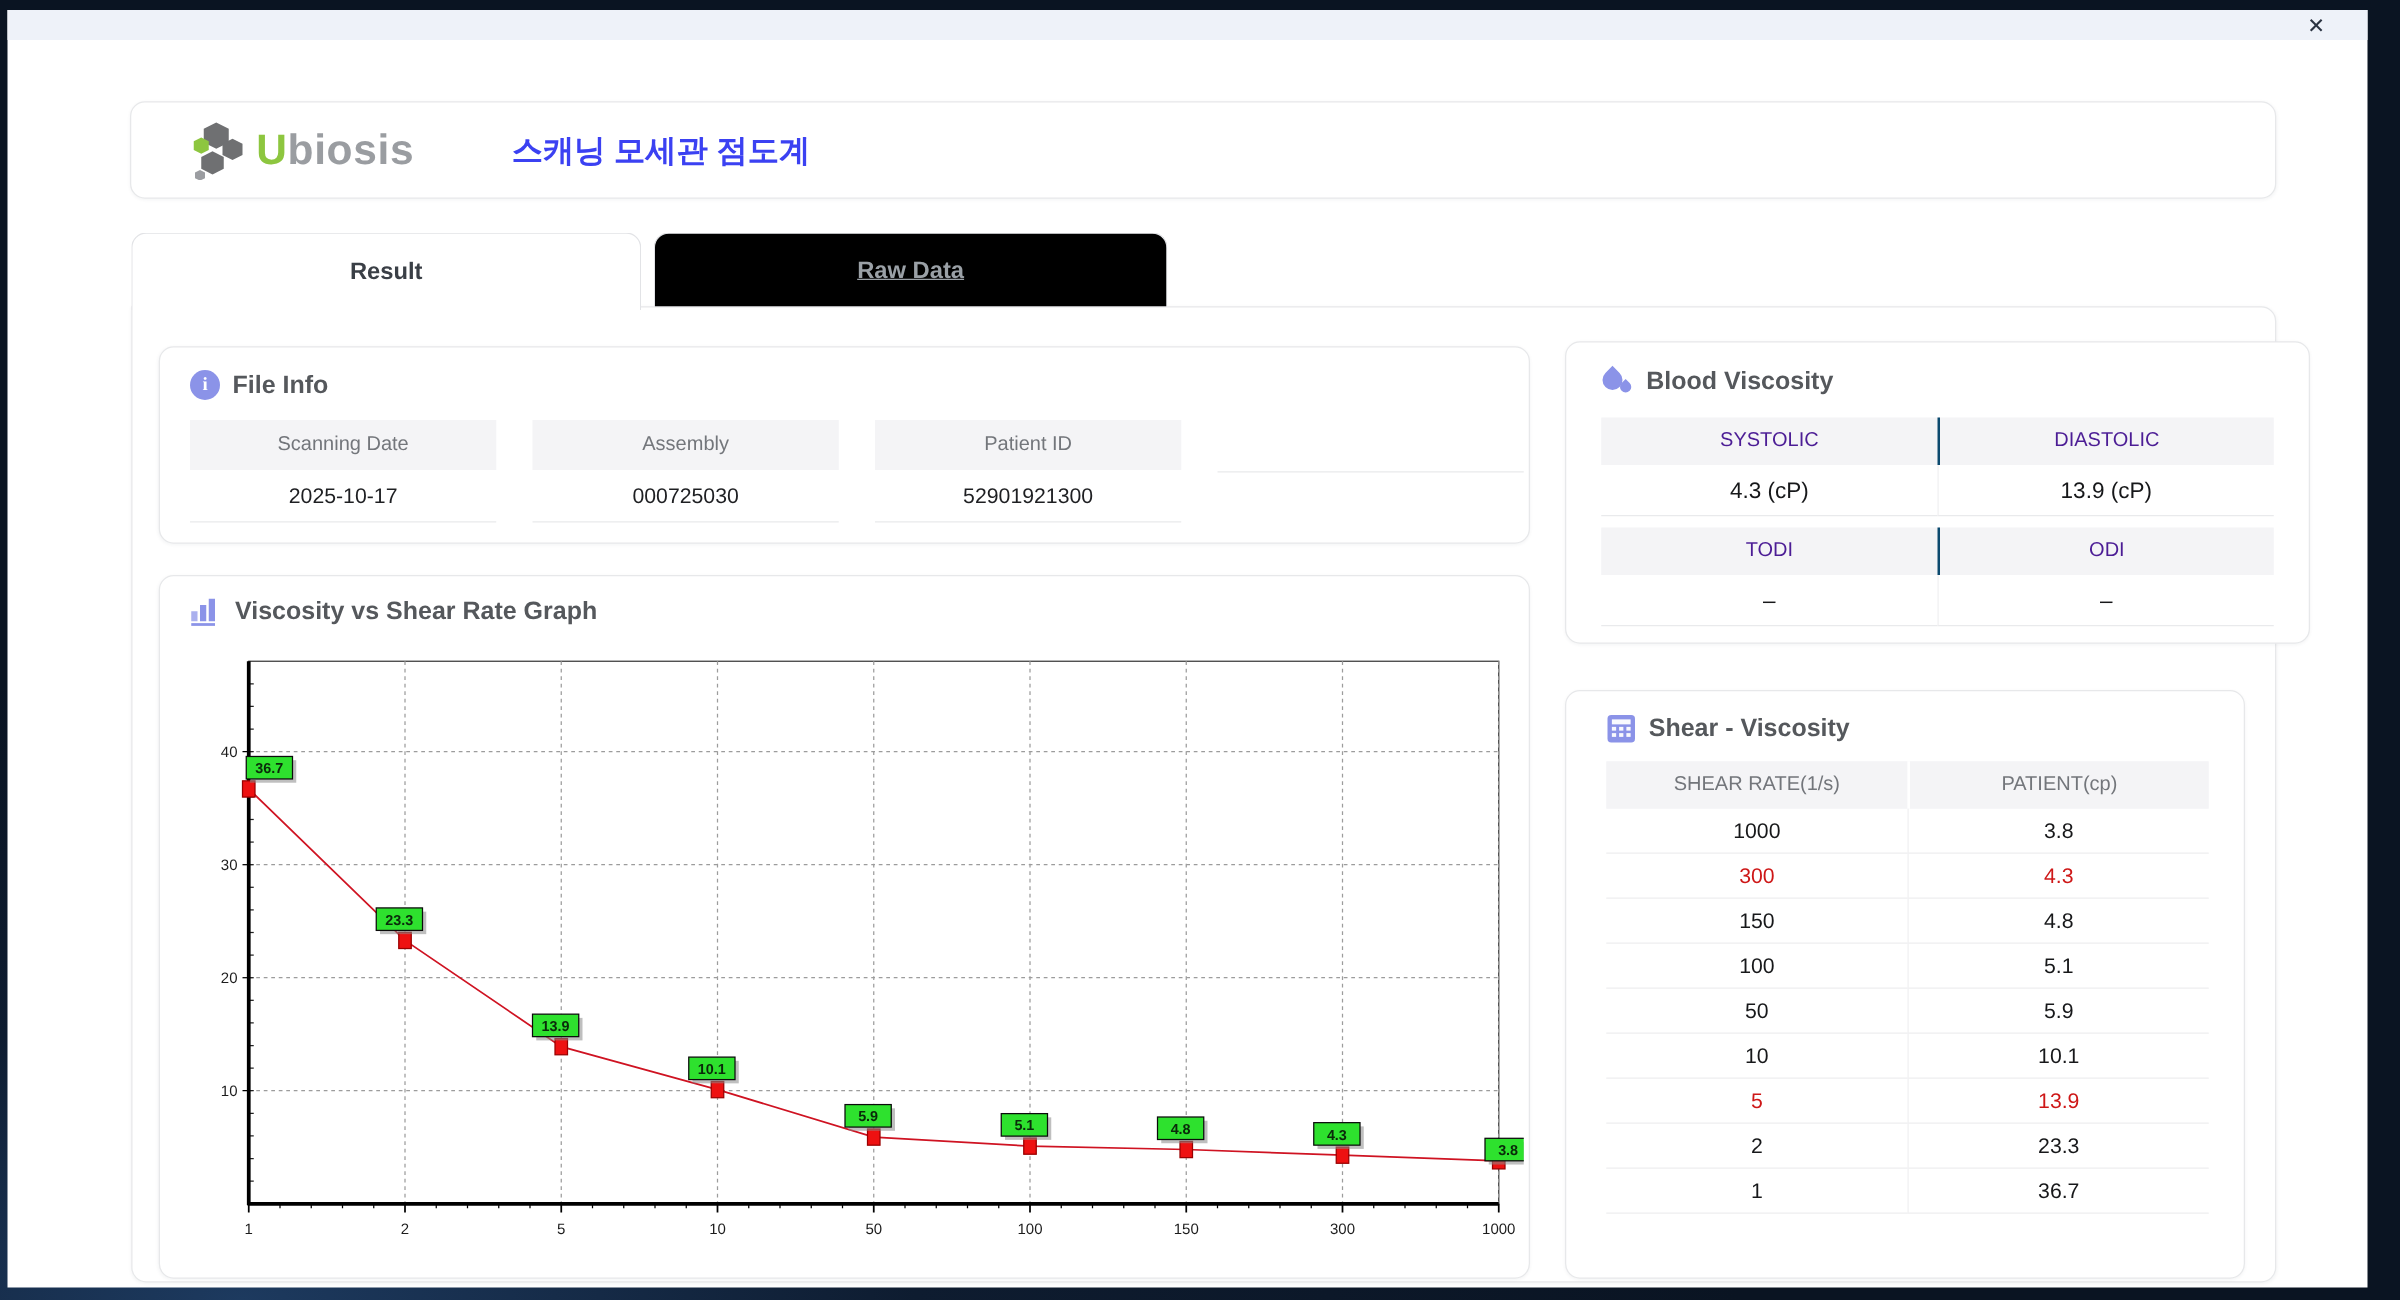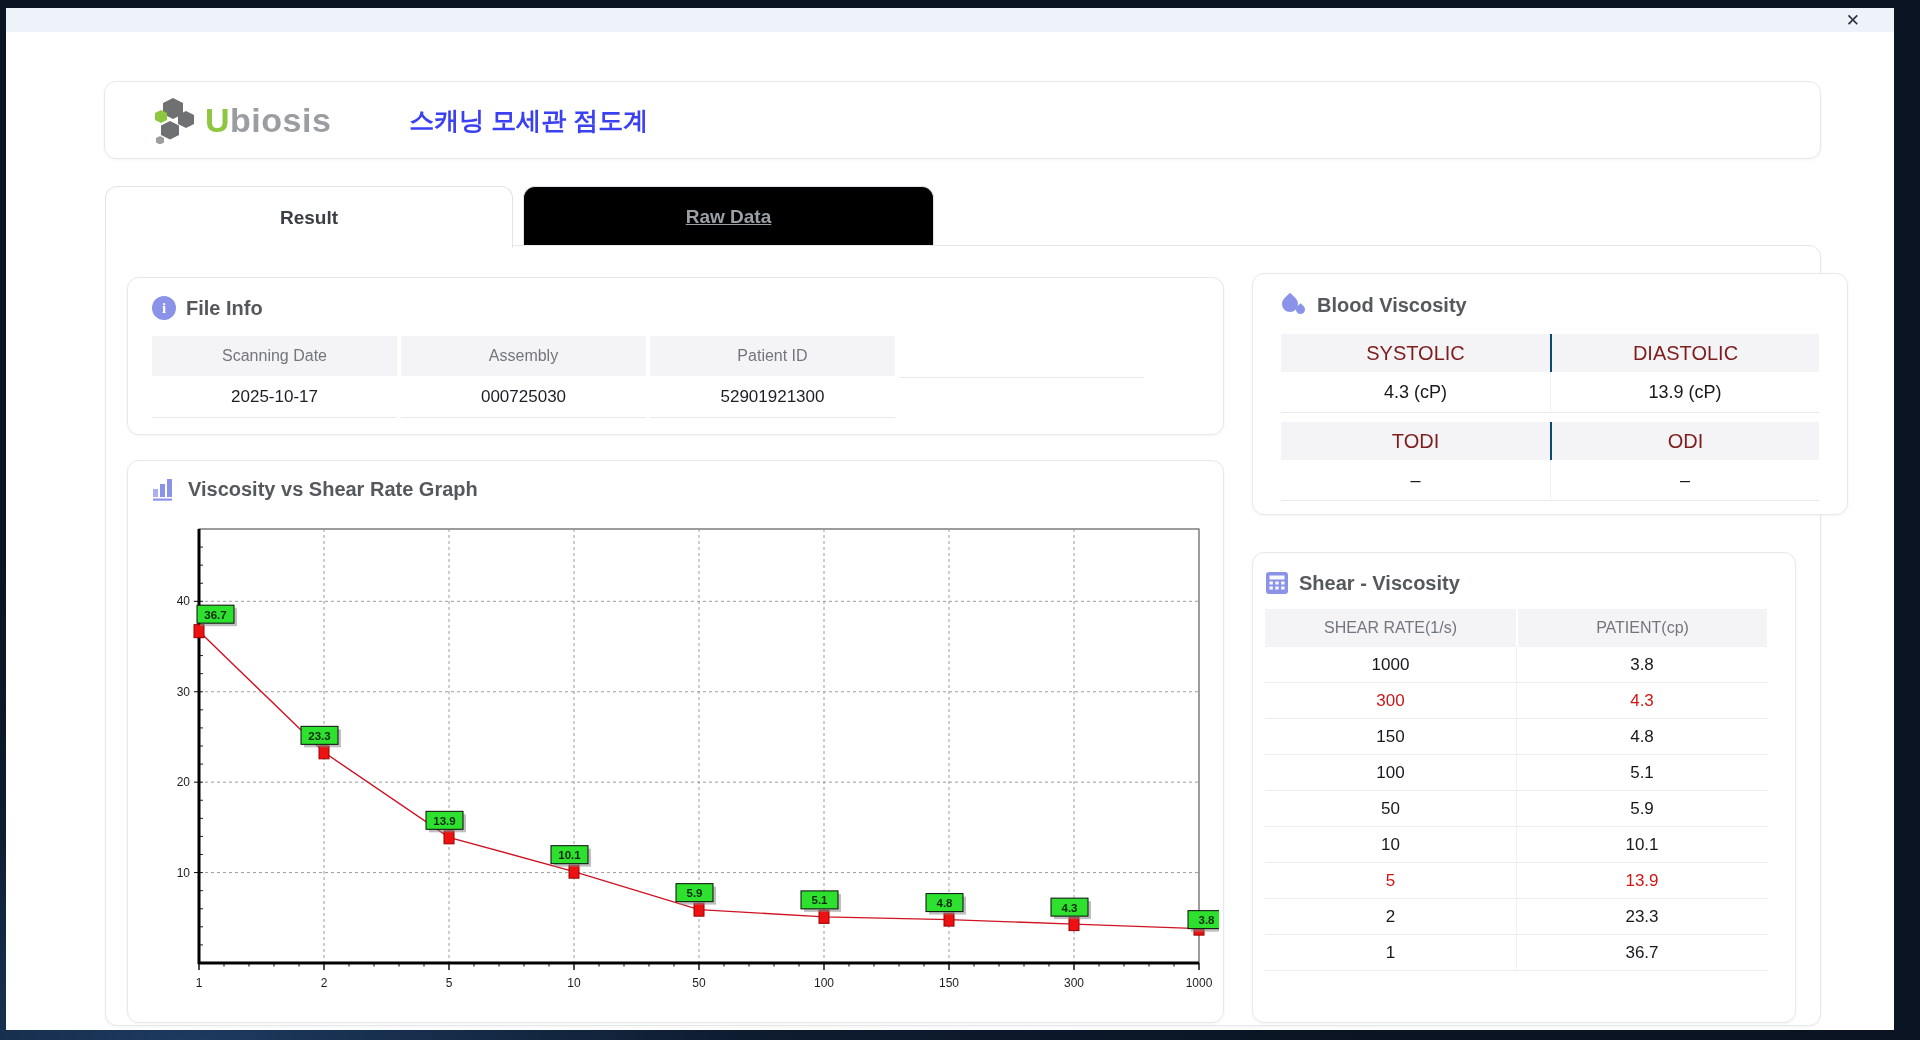--- a/index.html
+++ b/index.html
@@ -51,44 +51,44 @@
     font-size:15px; font-weight:bold; display:flex; align-items:center; justify-content:center;
     font-family:"Liberation Serif", serif;
   }
   .icon-drops { position:relative; width:26px; height:26px; }
   .drop { position:absolute; background:#8b93e8; border-radius:0 50% 50% 50%; transform:rotate(45deg); }
   .drop-big { width:16px; height:16px; left:1px; top:4px; }
   .drop-small { width:9px; height:9px; left:15px; top:13px; }
 
   
   .file-info-card { left:21px; top:31px; width:1097px; height:158px; padding:18px 0 0 24px; }
-  .fields-row { display:flex; gap:4px; margin-top:16px; }
+  .fields-row { display:flex; gap:29px; margin-top:16px; }
   .field-group { width:245px; }
   .field-label { height:40px; background:#f4f4f6; display:flex; align-items:center; justify-content:center;
                  font-size:16px; color:#73767b; }
   .field-value { height:42px; display:flex; align-items:center; justify-content:center;
                  font-size:17px; color:#1e1f22; border-bottom:1px solid #e9eaec; }
 
   
   .graph-card { left:21px; top:214px; width:1097px; height:563px; padding:16px 0 0 24px; }
   #chart-svg { position:absolute; left:16px; top:60px; }
 
   
   .bv-card { left:1146px; top:27px; width:596px; height:242px; padding:18px 28px 0 28px; }
   .mini-table { margin-top:16px; }
   .mini-row { display:grid; grid-template-columns:1fr 1fr; }
   .mini-head { height:38px; background:#f4f4f6; display:flex; align-items:center; justify-content:center;
-               font-size:20px; color:#7f1d1d; }
+               font-size:16px; color:#4c1d95; }
   .mini-head + .mini-head { border-left:2px solid #0c4a6e; }
   .mini-val { height:41px; display:flex; align-items:center; justify-content:center;
               font-size:18px; color:#17181a; border-bottom:1px solid #e9eaec; }
   .mini-val + .mini-val { border-left:1px solid #f0f0f2; }
   .mini-gap { height:9px; }
 
-  .sv-card { left:1146px; top:306px; width:544px; height:471px; padding:18px 28px 0 12px; }
+  .sv-card { left:1146px; top:306px; width:544px; height:471px; padding:18px 28px 0 32px; }
   .sv-table { margin-top:14px; }
   .sv-head-row { display:grid; grid-template-columns:1fr 1fr; }
   .sv-head { height:38px; background:#f4f4f6; display:flex; align-items:center; justify-content:center;
              font-size:16px; color:#73767b; }
   .sv-head + .sv-head { border-left:2px solid #fff; }
   .sv-row { display:grid; grid-template-columns:1fr 1fr; }
   .sv-cell { height:36px; display:flex; align-items:center; justify-content:center;
              font-size:17px; color:#17181a; border-bottom:1px solid #eeeef0; }
   .sv-cell.second { border-left:1px solid #f0f0f2; }
   .sv-row.hl .sv-cell { color:#ce1717; }

